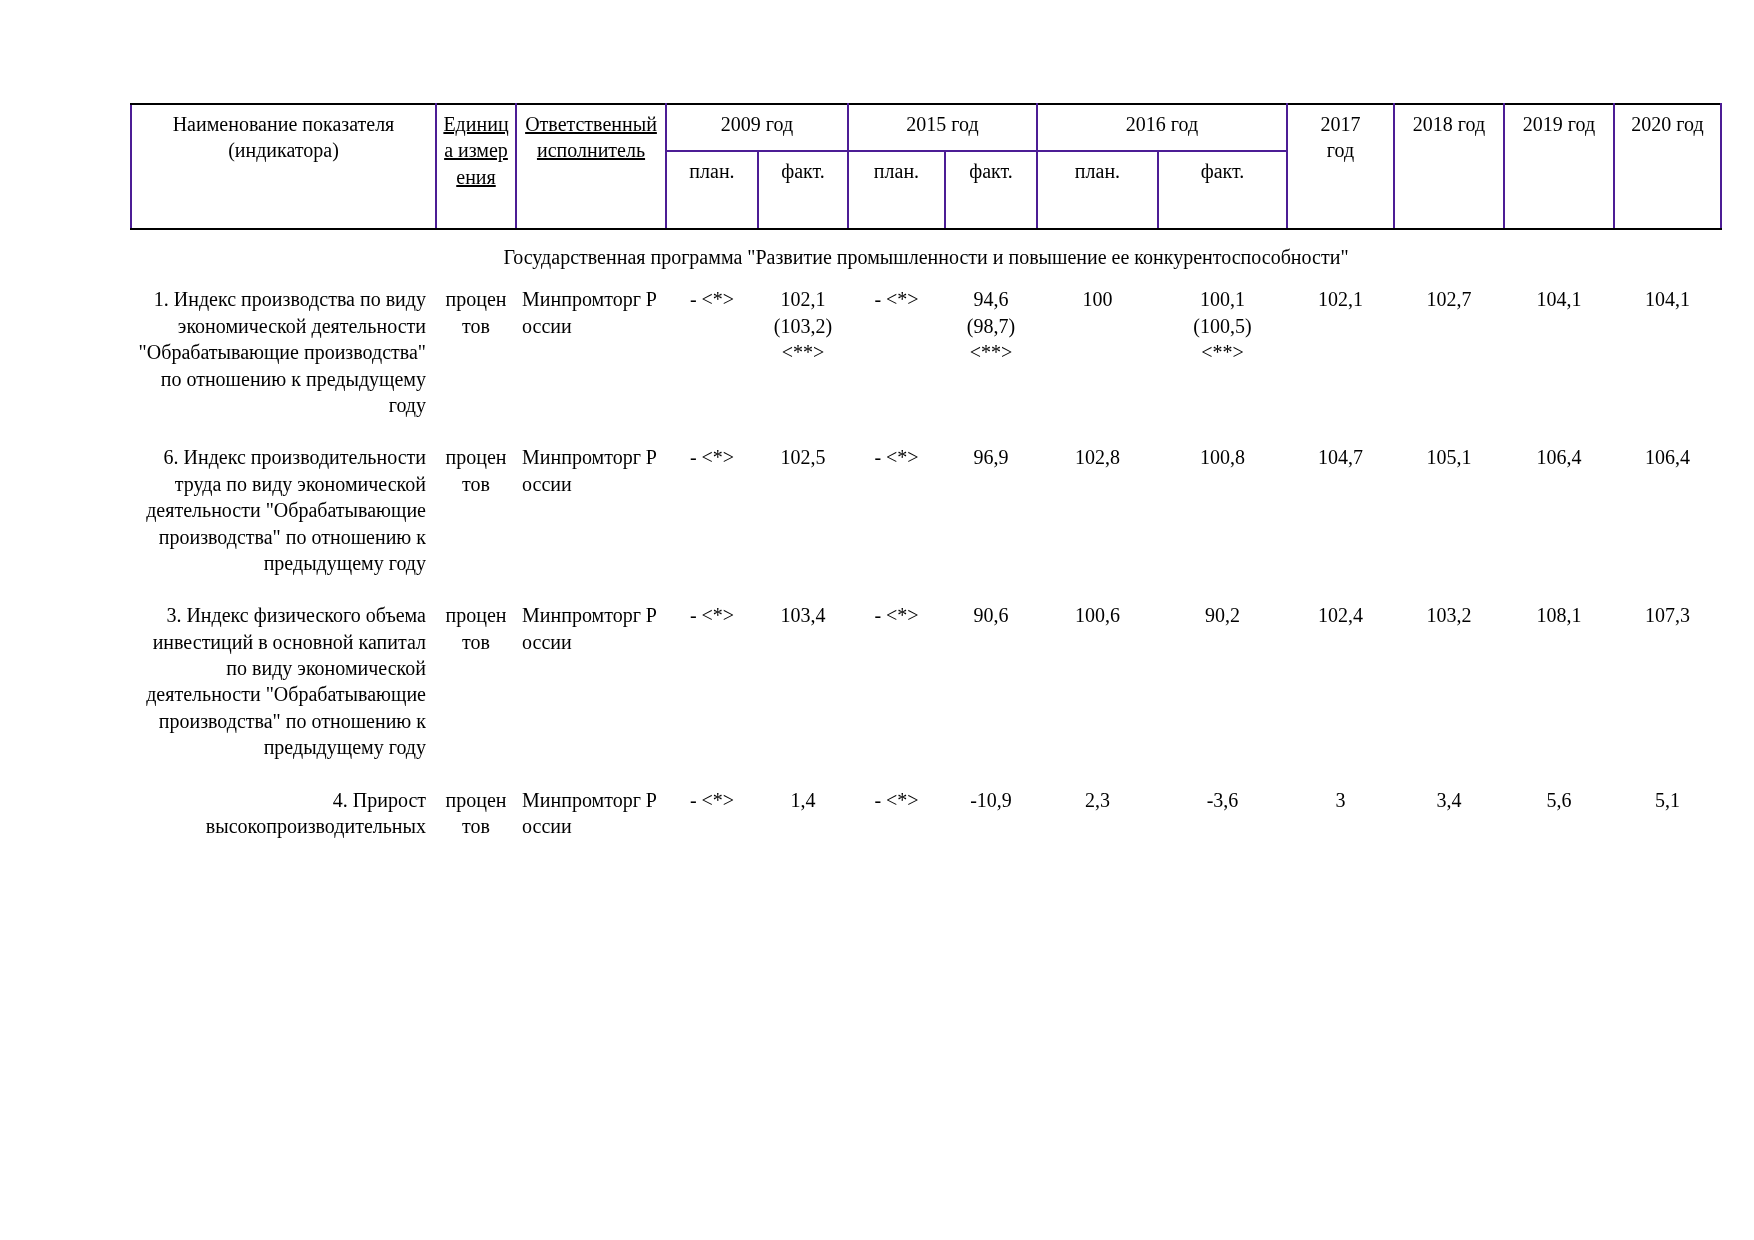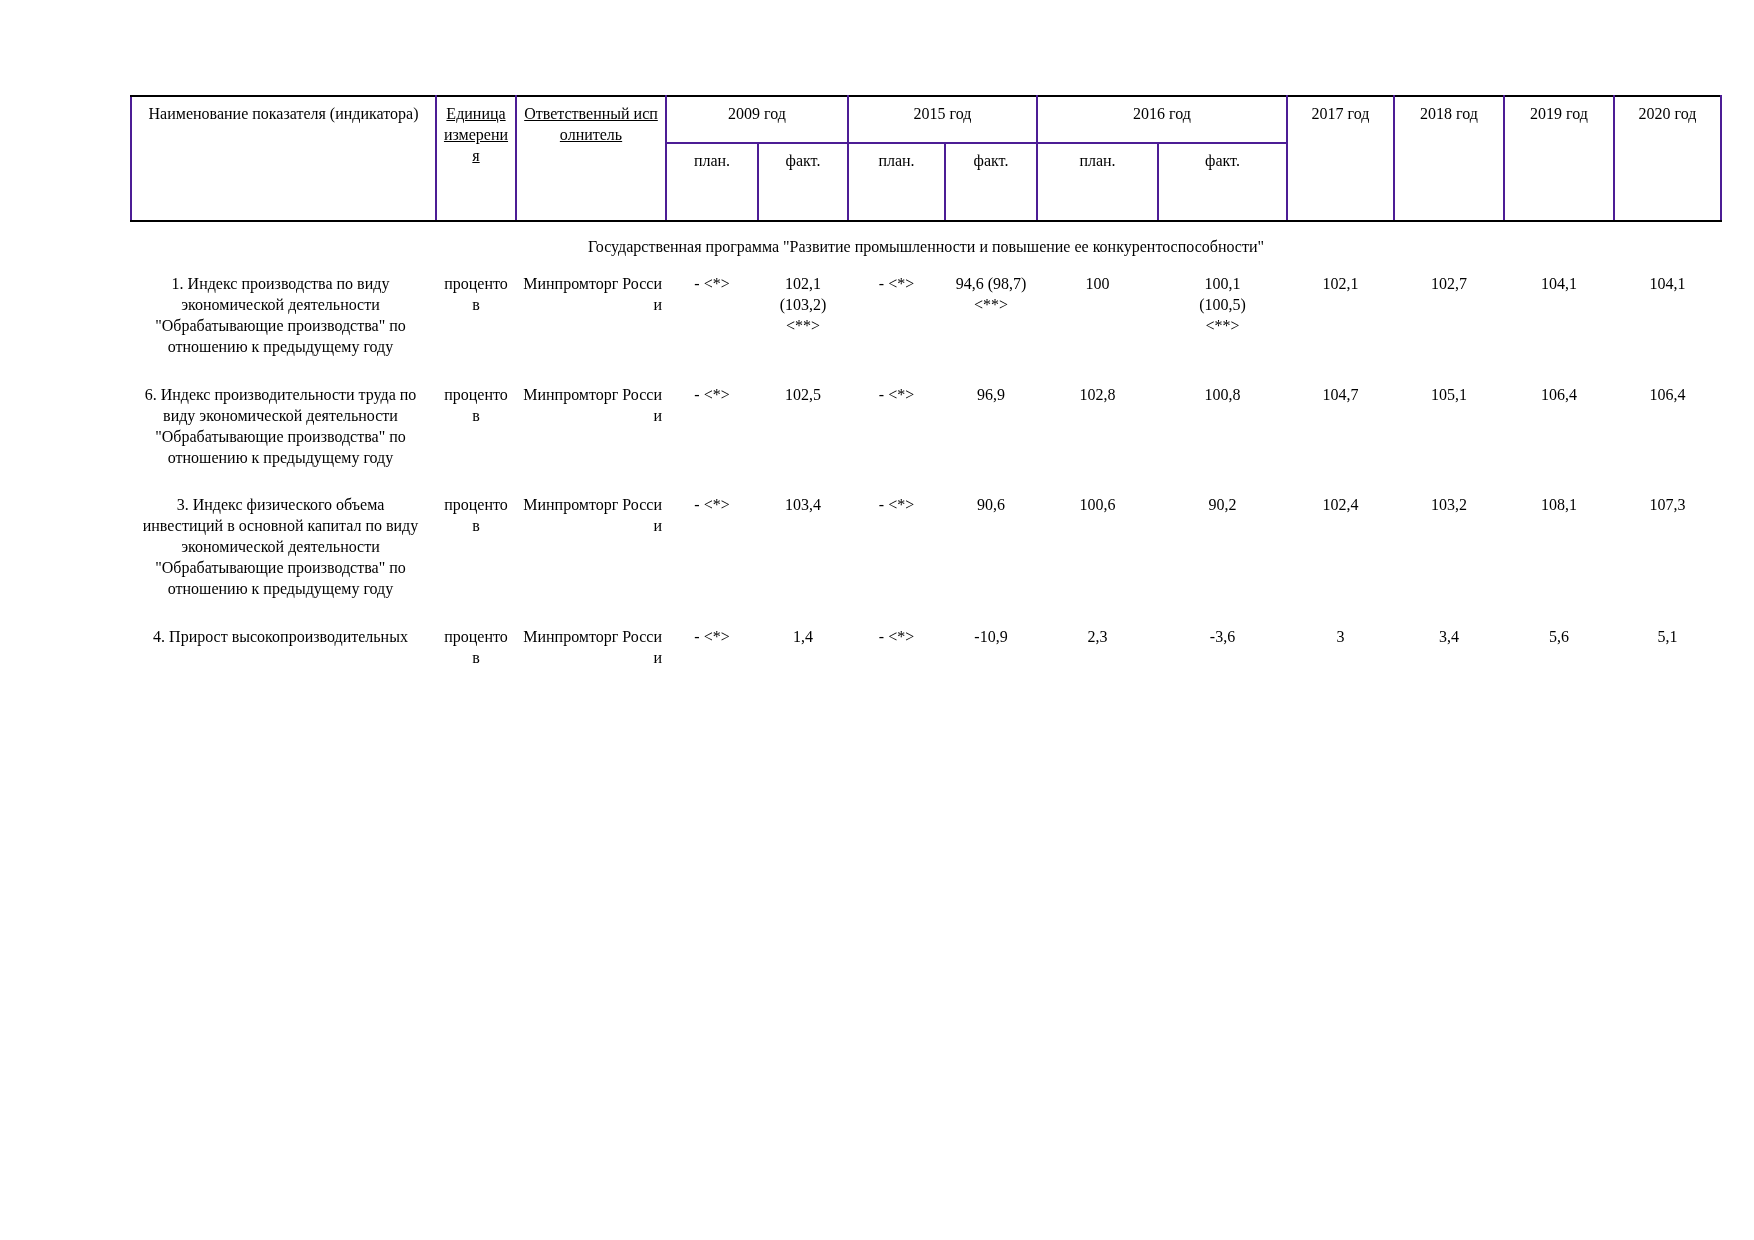--- a/index.html
+++ b/index.html
@@ -12,25 +12,25 @@
   .page {
     position: relative;
     width: 1754px;
     height: 1240px;
     background: #ffffff;
     overflow: hidden;
   }
   table.doc-table {
     position: absolute;
     left: 130px;
-    top: 95px;
+    top: 103px;
     width: 1590px;
     border-collapse: collapse;
     table-layout: fixed;
-    font-size: 16px;
+    font-size: 20px;
     line-height: 1.32;
   }
   
   thead th {
     border: 2px solid #4c1d95;
     font-weight: normal;
     text-align: center;
     vertical-align: top;
     padding: 6px 4px;
     overflow: hidden;
@@ -44,32 +44,32 @@
 
   
   tbody td {
     border: none;
     vertical-align: top;
     text-align: center;
     padding: 0 4px 26px 4px;
     overflow: hidden;
   }
   tbody td.name-cell {
-    text-align: center;
+    text-align: right;
     padding-left: 4px;
     padding-right: 10px;
   }
   tbody td.unit-cell {
     word-break: break-all;
     padding-left: 8px;
     padding-right: 8px;
   }
   tbody td.exec-cell {
     word-break: break-all;
-    text-align: right;
+    text-align: left;
     padding-left: 6px;
   }
   tbody td.v16f { padding-left: 26px; padding-right: 26px; }
   tbody tr.section-row td {
     text-align: center;
     padding: 14px 0 16px 0;
   }
 </style>
 </head>
 <body>

